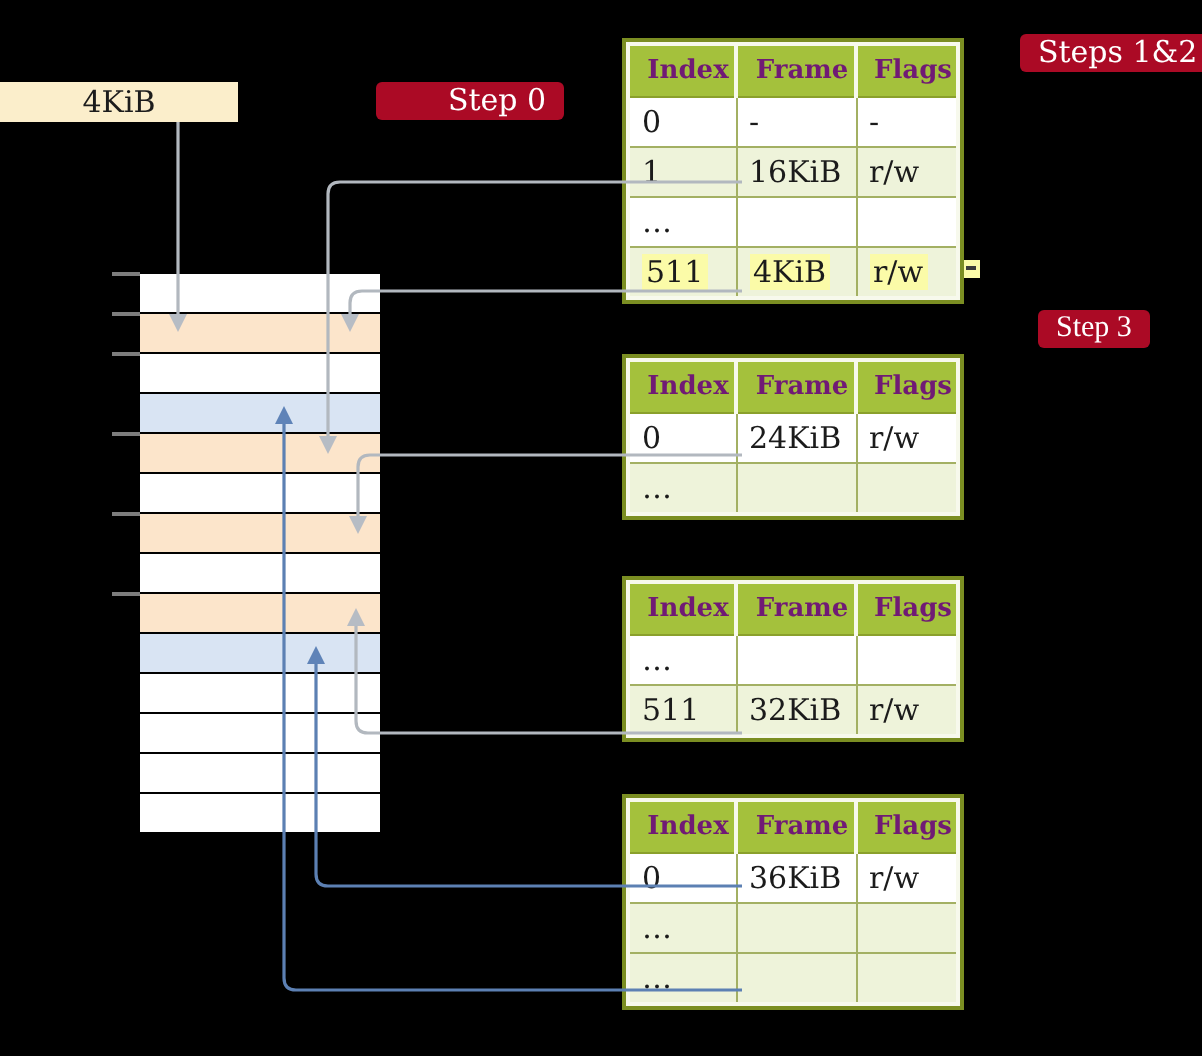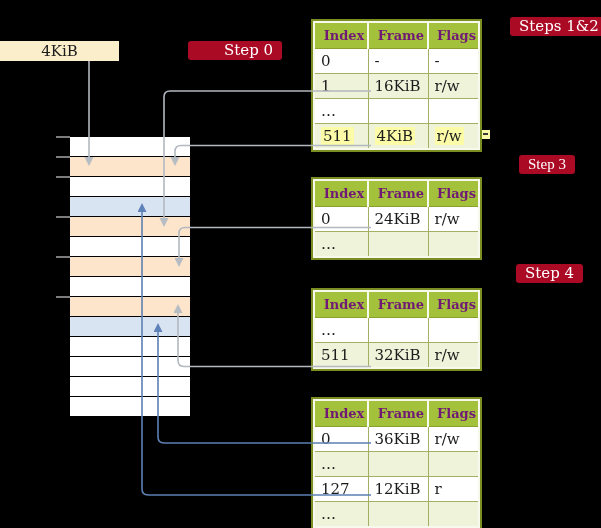--- a/index.html
+++ b/index.html
@@ -74,21 +74,20 @@
 
 <div id="stage">
 
   <div class="frame-box">
     <span>4KiB</span>
   </div>
 
   <div class="step-label" id="step0">Step 0</div>
   <div class="step-label" id="steps12">Steps 1&amp;2</div>
   <div class="step-label" id="step3">Step 3</div>
-  <div class="step-label" id="step4">Step 4</div>
 
   <div class="tick" style="top:136px"></div>
   <div class="tick" style="top:156px"></div>
   <div class="tick" style="top:176px"></div>
   <div class="tick" style="top:216px"></div>
   <div class="tick" style="top:256px"></div>
   <div class="tick" style="top:296px"></div>
 
   <div id="memory-column">
       <div class="mem-row white"></div>
@@ -222,25 +221,20 @@
       <tbody>
         <tr class="plain">
           <td>0</td>
           <td>36KiB</td>
           <td>r/w</td>
         </tr>
         <tr class="shaded">
           <td>…</td>
           <td></td>
           <td></td>
-        </tr>
-        <tr class="plain">
-          <td>127</td>
-          <td>12KiB</td>
-          <td>r</td>
         </tr>
         <tr class="shaded">
           <td>…</td>
           <td></td>
           <td></td>
         </tr>
       </tbody>
     </table>
   </div>
 

